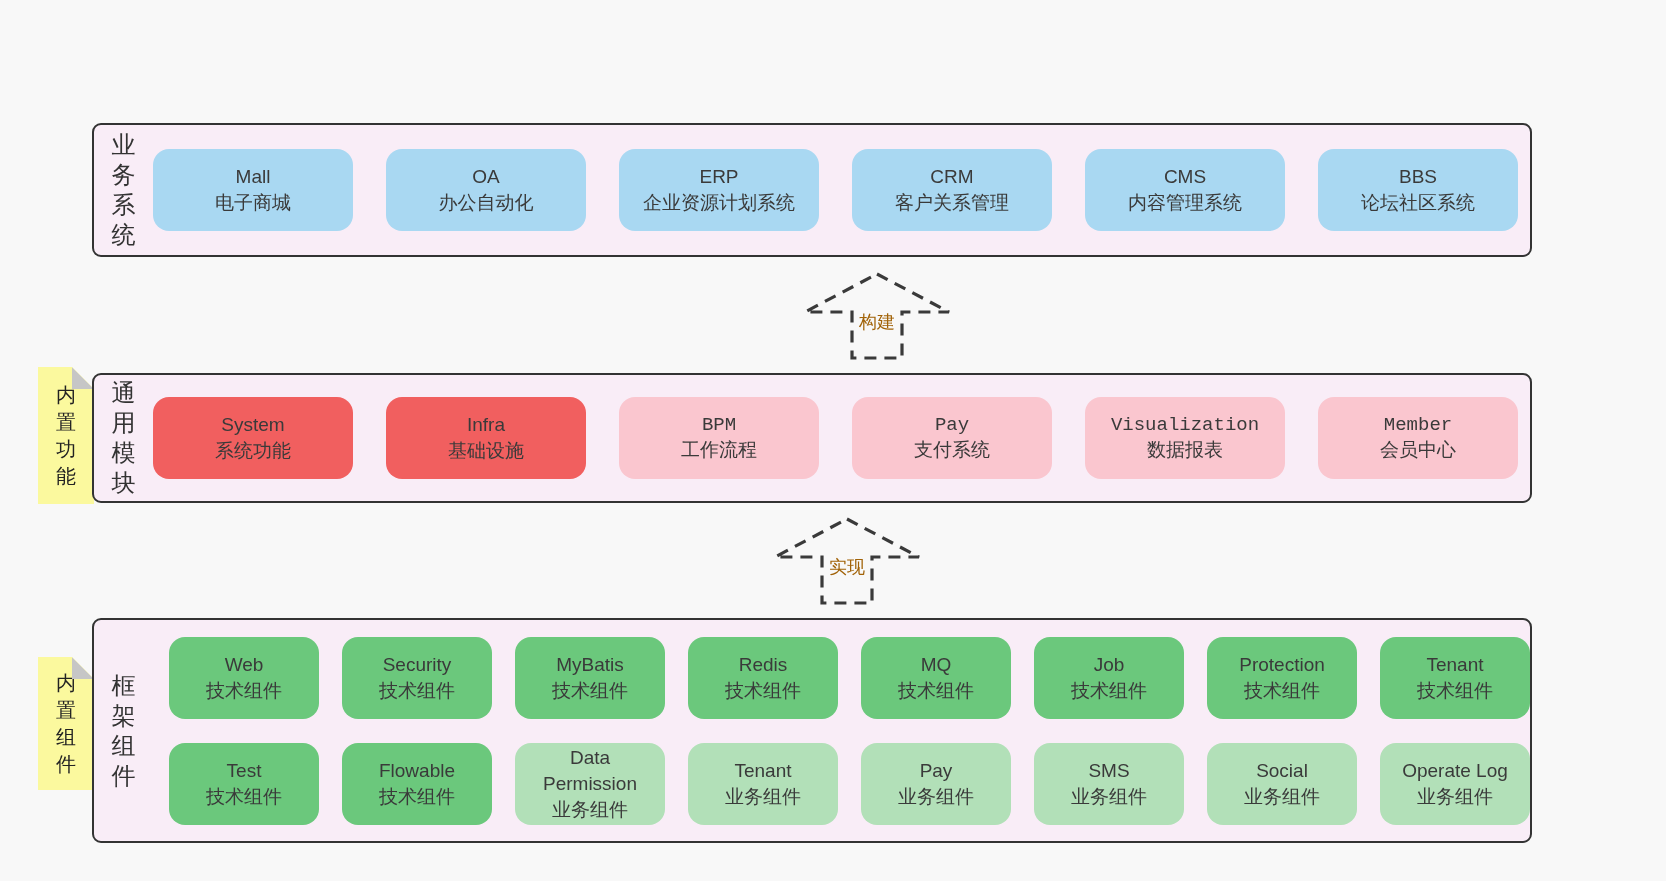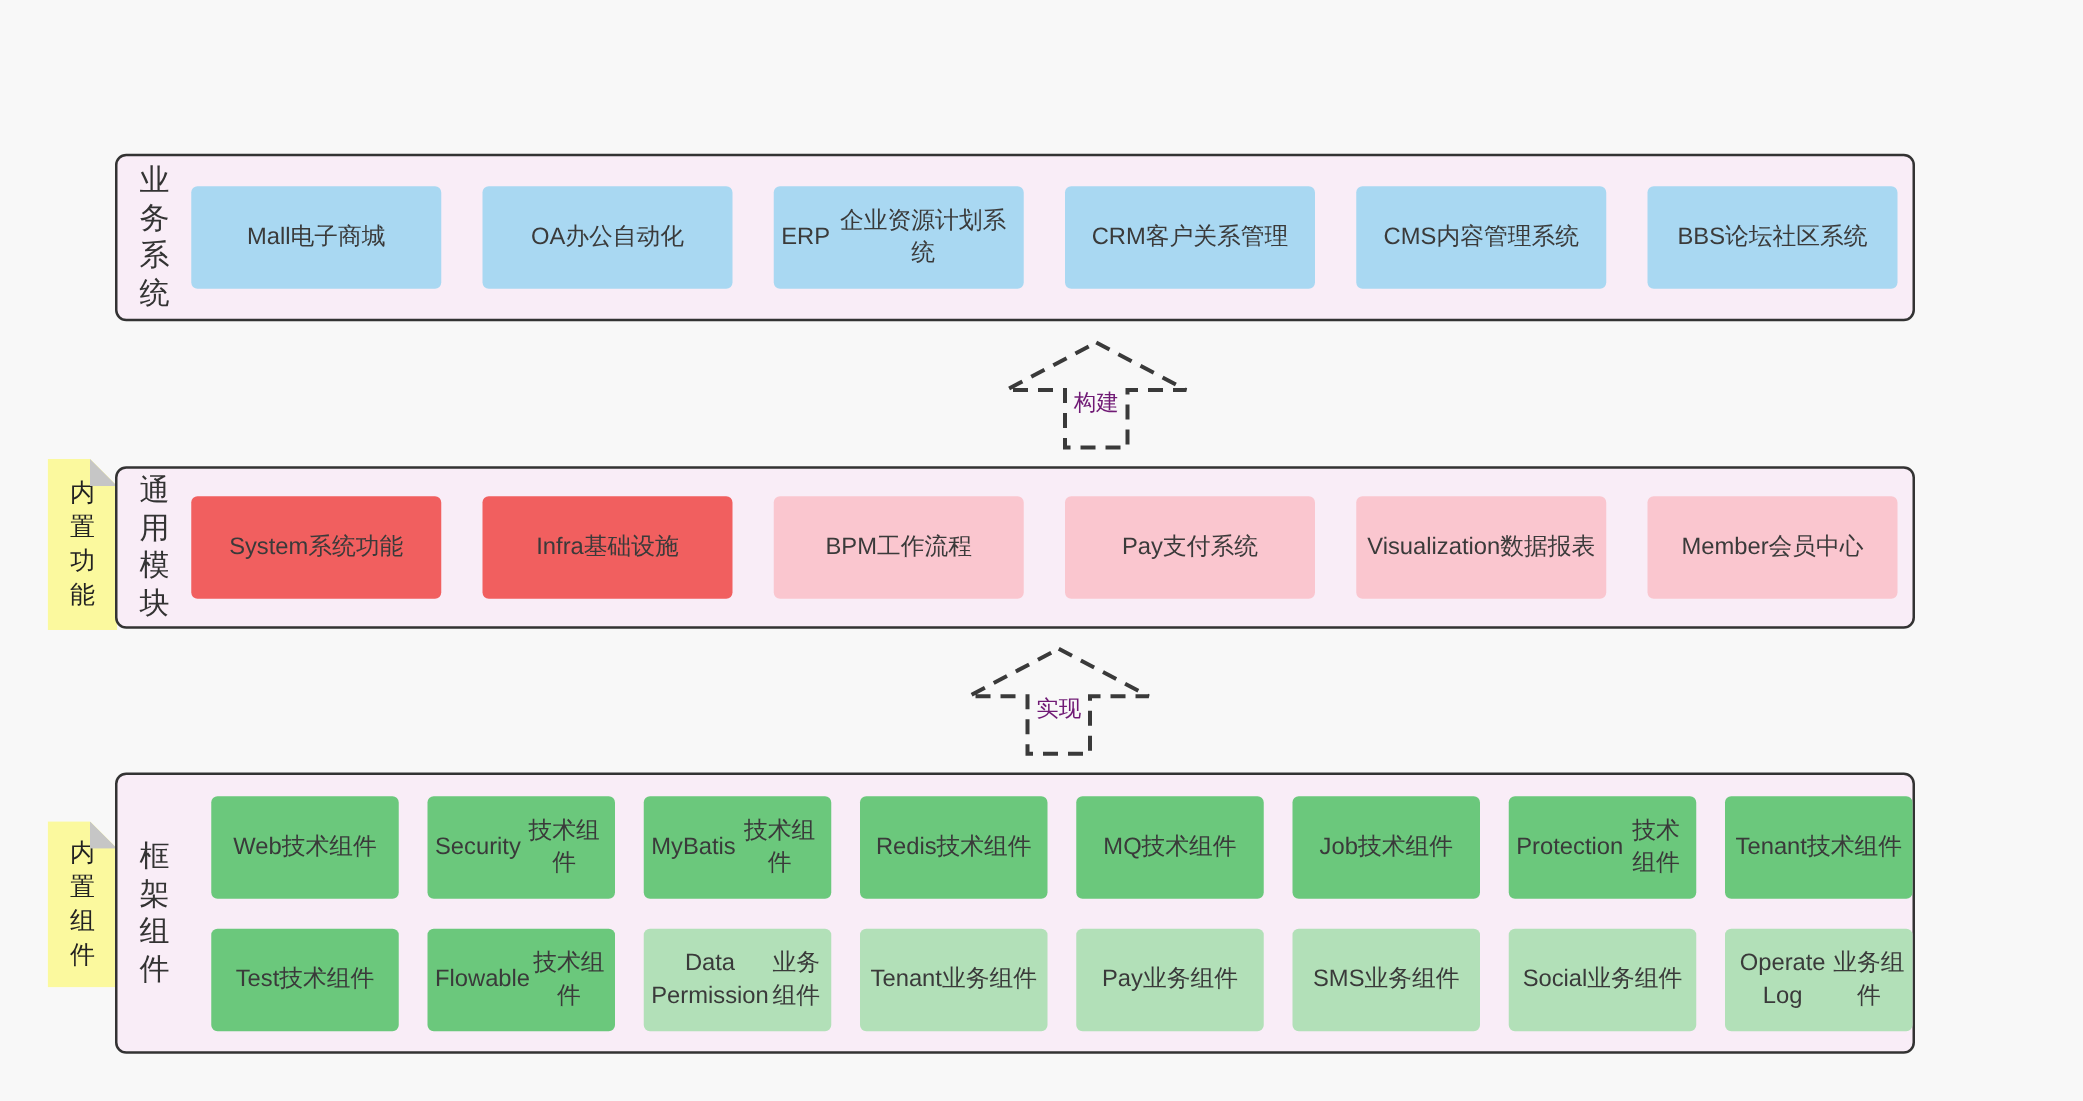--- a/index.html
+++ b/index.html
@@ -29,30 +29,30 @@
   .box-area {
     flex:1; display:flex; align-items:center; gap:33px; padding-right:12px;
   }
   #band3 .box-area {
     flex-direction:column; justify-content:center; align-items:flex-end;
     gap:24px; padding-right:0;
   }
   .box-row { display:flex; gap:23px; }
   
   .box {
-    border-radius:5px; box-sizing:border-box; flex:none;
-    display:flex; align-items:center; justify-content:center;
+    border-radius:16px; box-sizing:border-box; flex:none;
+    display:flex; flex-direction:column; align-items:center; justify-content:center;
     text-align:center; font-size:19px; line-height:26px; padding:2px 6px;
     color:var(--text,#3a3a3a);
   }
   .box-area > .box { width:200px; height:82px; }
   .box-row  > .box { width:150px; height:82px; }
   .box.blue       { background:var(--blue,#a9d8f2); }
   .box.red        { background:var(--red,#f15f5f);justify-content:center; }
-  .box.pink       { background:var(--pink,#fac6cf); }
+  .box.pink       { background:var(--pink,#fac6cf);font-family:Liberation Mono, monospace; }
   .box.green      { background:var(--green,#6bc87c); }
   .box.lightgreen { background:var(--lightgreen,#b2e0b8); }
   
   .note {
     position:absolute; left:38px; width:56px; z-index:1;
     background:var(--note_yellow,#fbf99e);
     clip-path:polygon(0 0, calc(100% - 22px) 0, 100% 22px, 100% 100%, 0 100%);
     display:flex; flex-direction:column; align-items:center; justify-content:center;
     font-size:20px; line-height:27px; color:#222; text-align:center;
   }
@@ -68,21 +68,21 @@
   #arrow1 { left:797px; top:270px; }
   #arrow2 { left:767px; top:515px; }
   .arrow svg { display:block; width:160px; height:92px; }
   .arrow path {
     fill:none; stroke:var(--arrow,#3a3a3a); stroke-width:3.2;
     stroke-dasharray:12 8; stroke-linejoin:miter;
   }
   .arrow-label {
     position:absolute; left:50%; top:42px; transform:translateX(-50%);
     background:var(--page_bg,#f8f8f8); padding:0 3px;
-    font-size:18px; line-height:20px; color:#701a75; white-space:nowrap;
+    font-size:18px; line-height:20px; color:#a16207; white-space:nowrap;
   }
 </style>
 </head>
 <body>
 
 <div class="canvas">
 
   <section class="band" id="band1">
     <div class="band-label">
         <span class="vchar">业</span>

